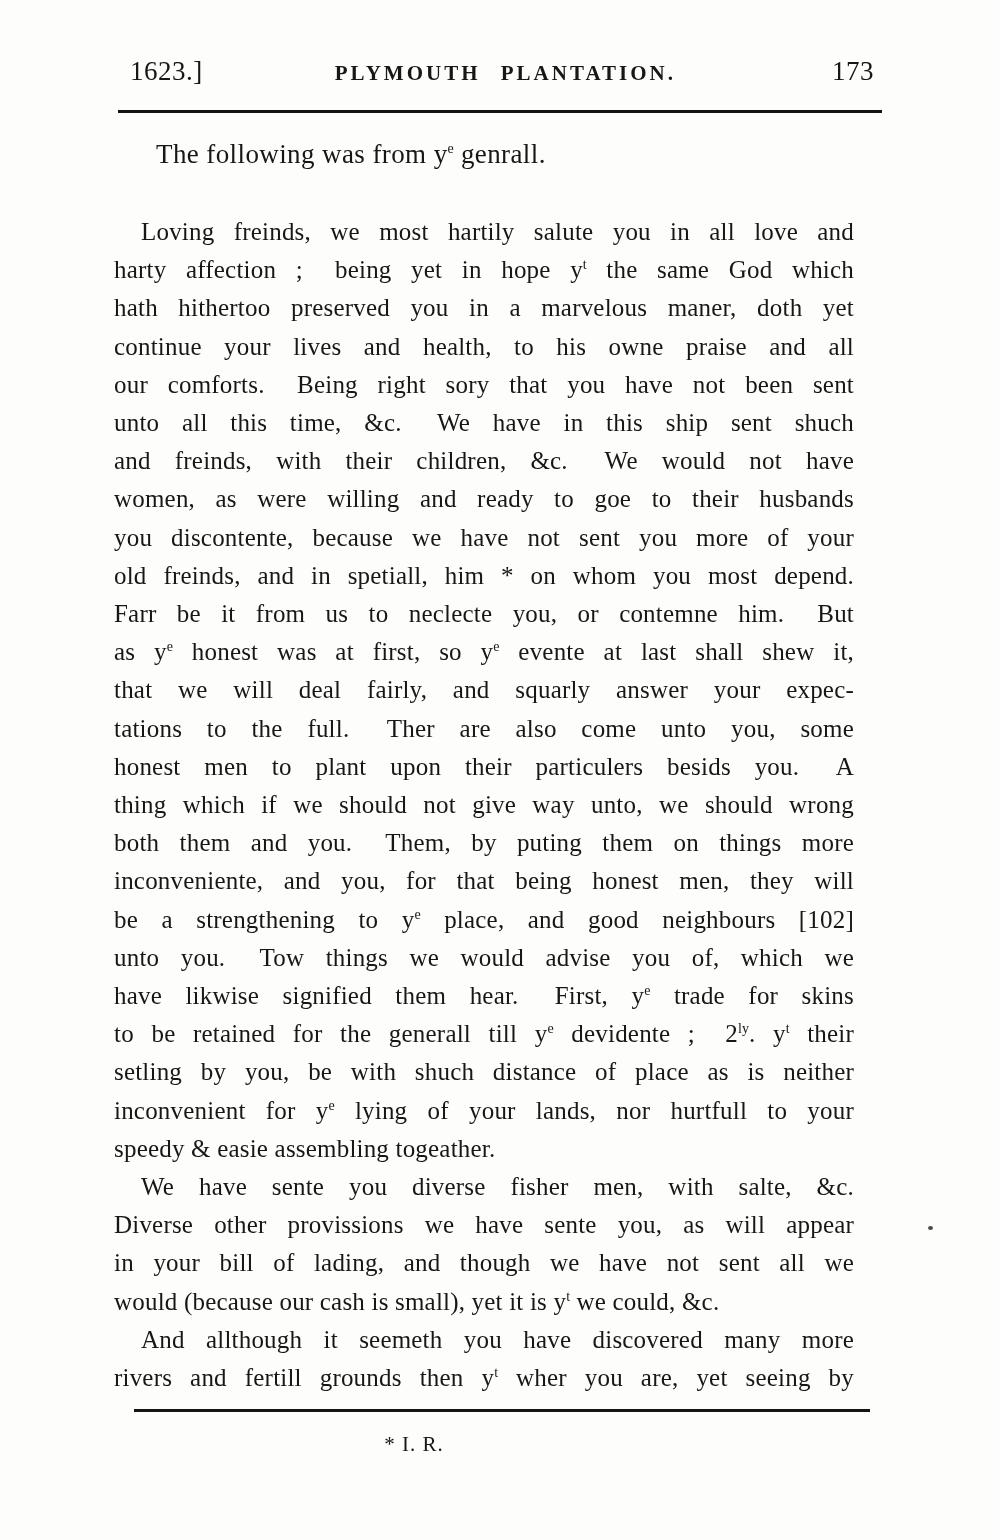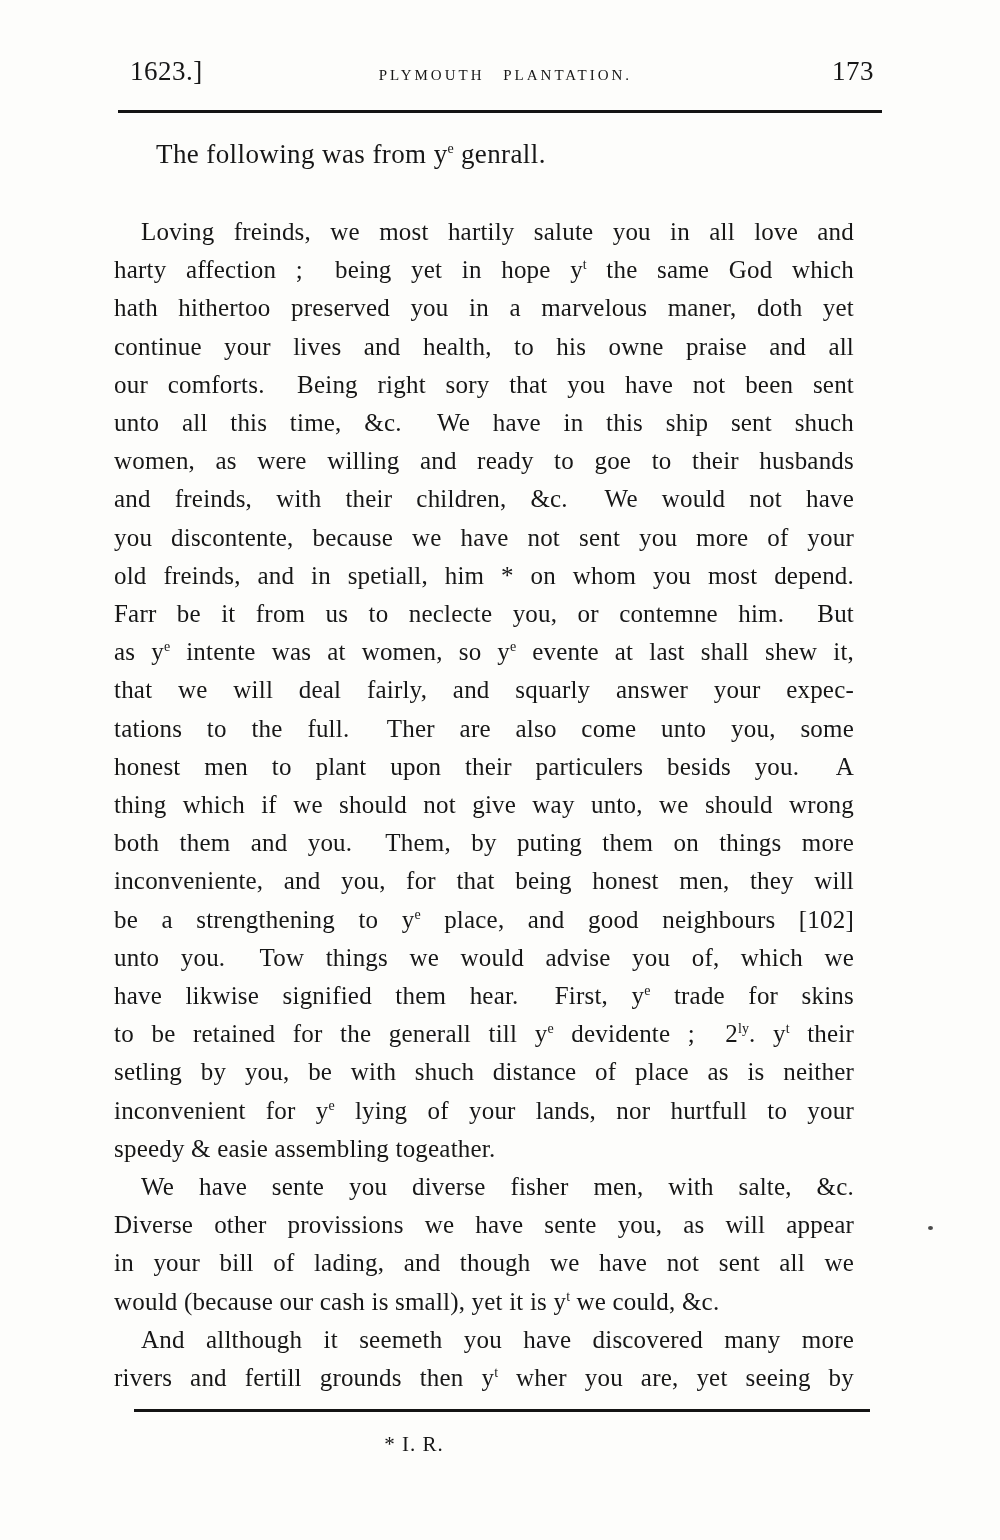--- a/index.html
+++ b/index.html
@@ -9,21 +9,21 @@
     background:#fdfdfb;
     color:#171717;
     font-family:"Liberation Serif","DejaVu Serif",serif;
     overflow:hidden;
   }
   .header {
     position:absolute; top:56px; left:130px; right:126px;
     display:flex; justify-content:space-between; align-items:baseline;
   }
   .year    { font-size:27px; letter-spacing:0.5px;text-align:right; }
-  .running-title { font-size:15px; letter-spacing:3px; word-spacing:12px; }
+  .running-title { font-size:21px; letter-spacing:3px; word-spacing:12px;font-weight:bold; }
   .pagenum { font-size:27px; letter-spacing:0.5px;margin-left:24px; }
   .rule { position:absolute; background:#141414; height:3px; }
   .header-rule { left:118px; right:118px; top:110px; }
   .foot-rule   { left:134px; right:130px; top:1409px; }
   .heading {
     position:absolute; left:130px; top:139px;
     font-size:27px; text-indent:26px; letter-spacing:0.4px;
   }
   .body {
     position:absolute; left:114px; top:213px; width:740px;
@@ -59,26 +59,26 @@
     <span>The following was from y</span><sup>e</sup><span> genrall.</span>
   </div>
 
   <div class="body">
       <div class="line ind"><span>Loving freinds, we most hartily salute you in all love and</span></div>
       <div class="line"><span>harty affection ;  being yet in hope y</span><sup>t</sup><span> the same God which</span></div>
       <div class="line"><span>hath hithertoo preserved you in a marvelous maner, doth yet</span></div>
       <div class="line"><span>continue your lives and health, to his owne praise and all</span></div>
       <div class="line"><span>our comforts.  Being right sory that you have not been sent</span></div>
       <div class="line"><span>unto all this time, &amp;c.  We have in this ship sent shuch</span></div>
+      <div class="line"><span>and freinds, with their children, &amp;c.  We would not have</span></div>
       <div class="line"><span>women, as were willing and ready to goe to their husbands</span></div>
-      <div class="line"><span>and freinds, with their children, &amp;c.  We would not have</span></div>
       <div class="line"><span>you discontente, because we have not sent you more of your</span></div>
       <div class="line"><span>old freinds, and in spetiall, him * on whom you most depend.</span></div>
       <div class="line"><span>Farr be it from us to neclecte you, or contemne him.  But</span></div>
-      <div class="line"><span>as y</span><sup>e</sup><span> intente was at women, so y</span><sup>e</sup><span> evente at last shall shew it,</span></div>
+      <div class="line"><span>as y</span><sup>e</sup><span> honest was at first, so y</span><sup>e</sup><span> evente at last shall shew it,</span></div>
       <div class="line"><span>that we will deal fairly, and squarly answer your expec-</span></div>
       <div class="line"><span>tations to the full.  Ther are also come unto you, some</span></div>
       <div class="line"><span>honest men to plant upon their particulers besids you.  A</span></div>
       <div class="line"><span>thing which if we should not give way unto, we should wrong</span></div>
       <div class="line"><span>both them and you.  Them, by puting them on things more</span></div>
       <div class="line"><span>inconveniente, and you, for that being honest men, they will</span></div>
       <div class="line"><span>be a strengthening to y</span><sup>e</sup><span> place, and good neighbours [102]</span></div>
       <div class="line"><span>unto you.  Tow things we would advise you of, which we</span></div>
       <div class="line"><span>have likwise signified them hear.  First, y</span><sup>e</sup><span> trade for skins</span></div>
       <div class="line"><span>to be retained for the generall till y</span><sup>e</sup><span> devidente ;  2</span><sup>ly</sup><span>. y</span><sup>t</sup><span> their</span></div>

